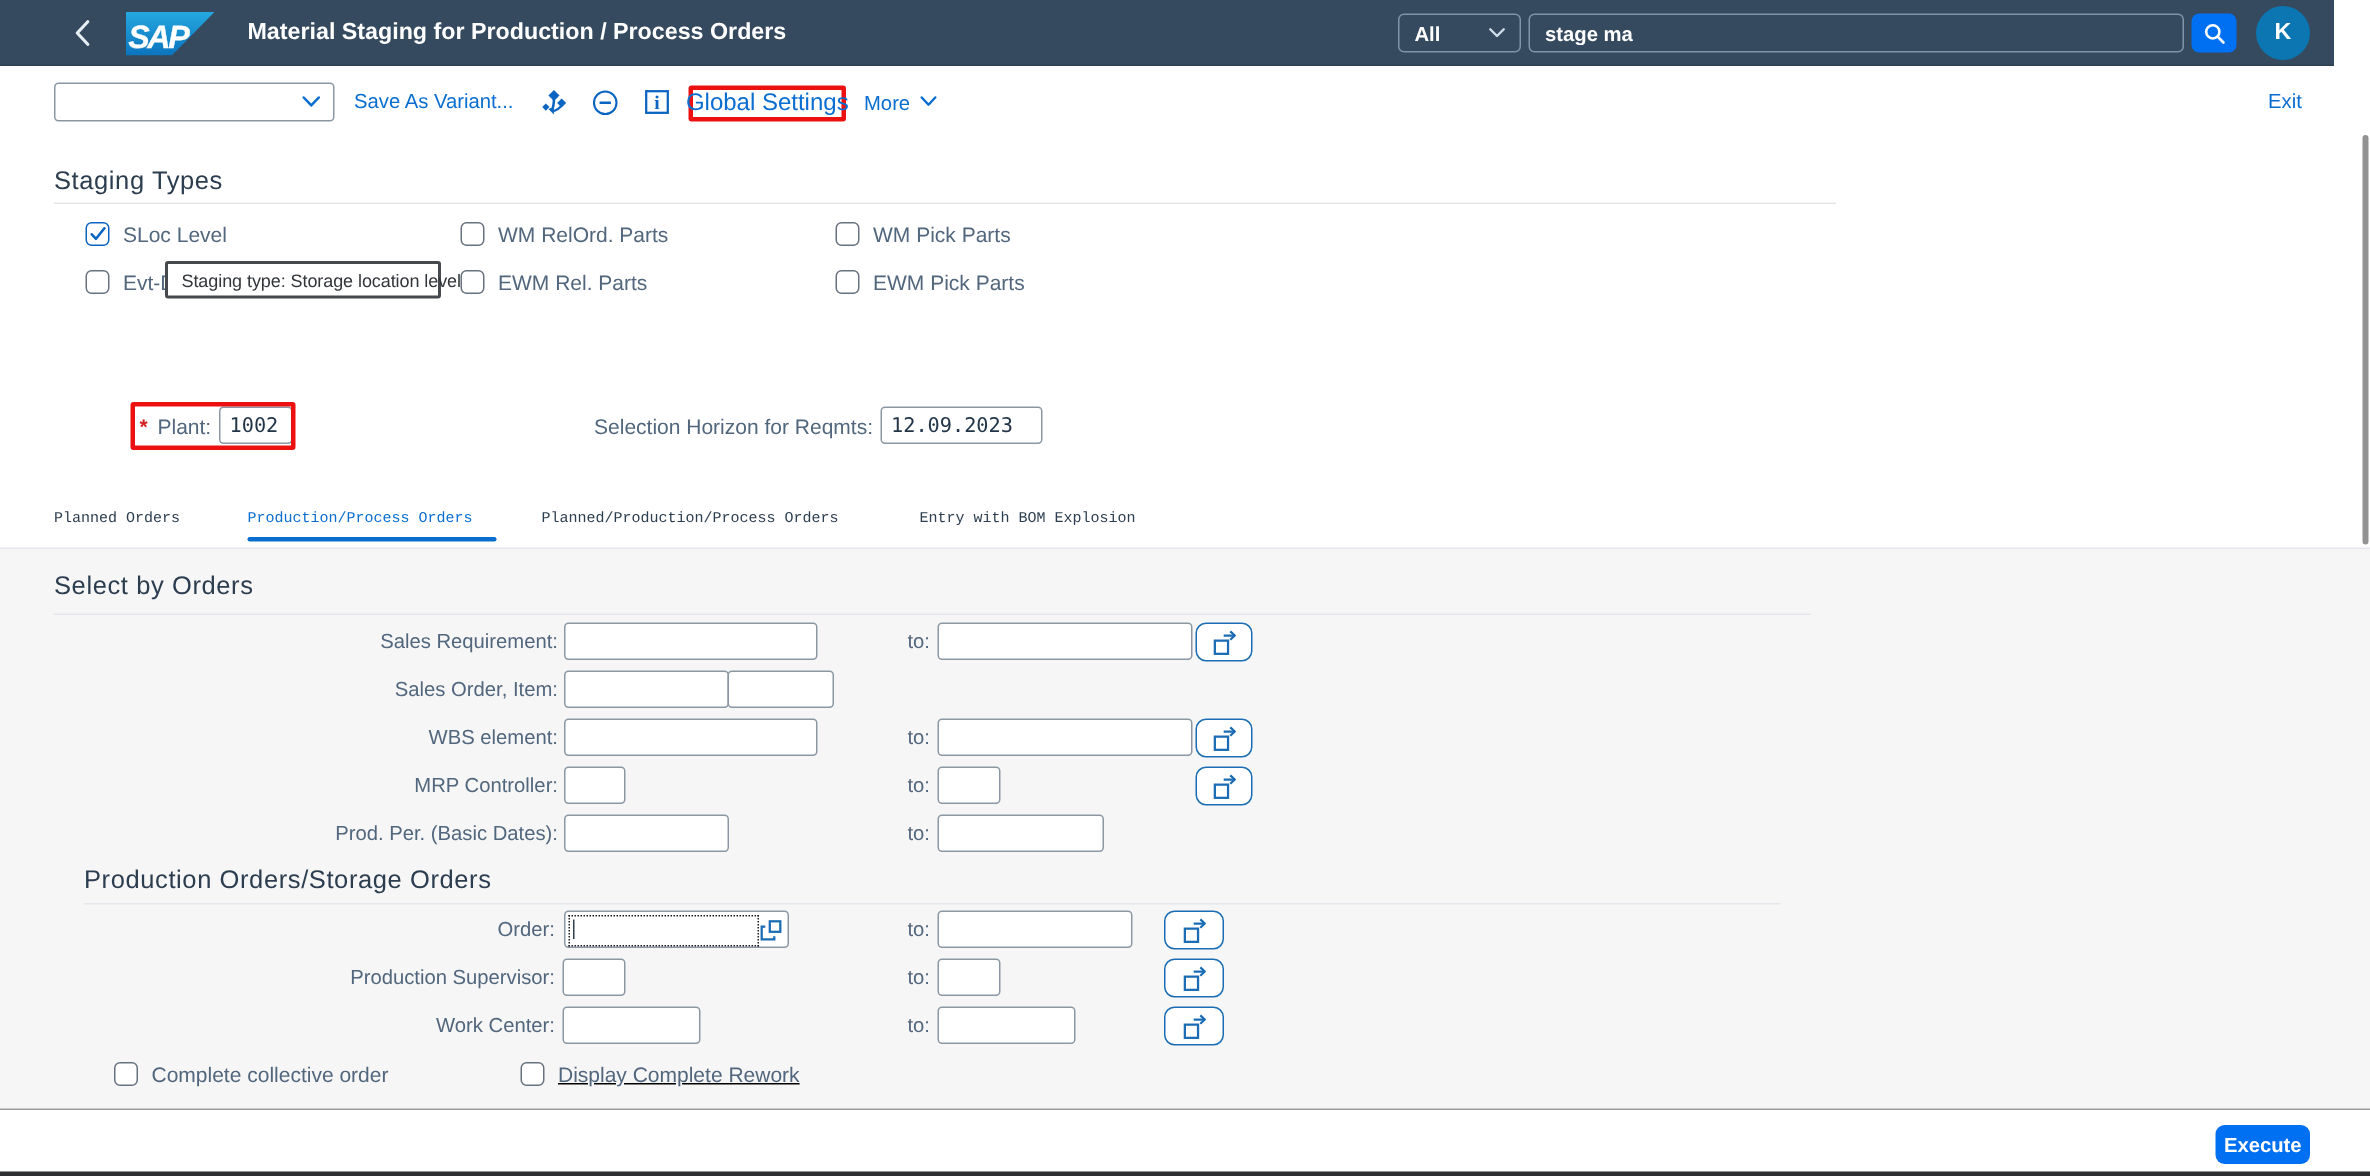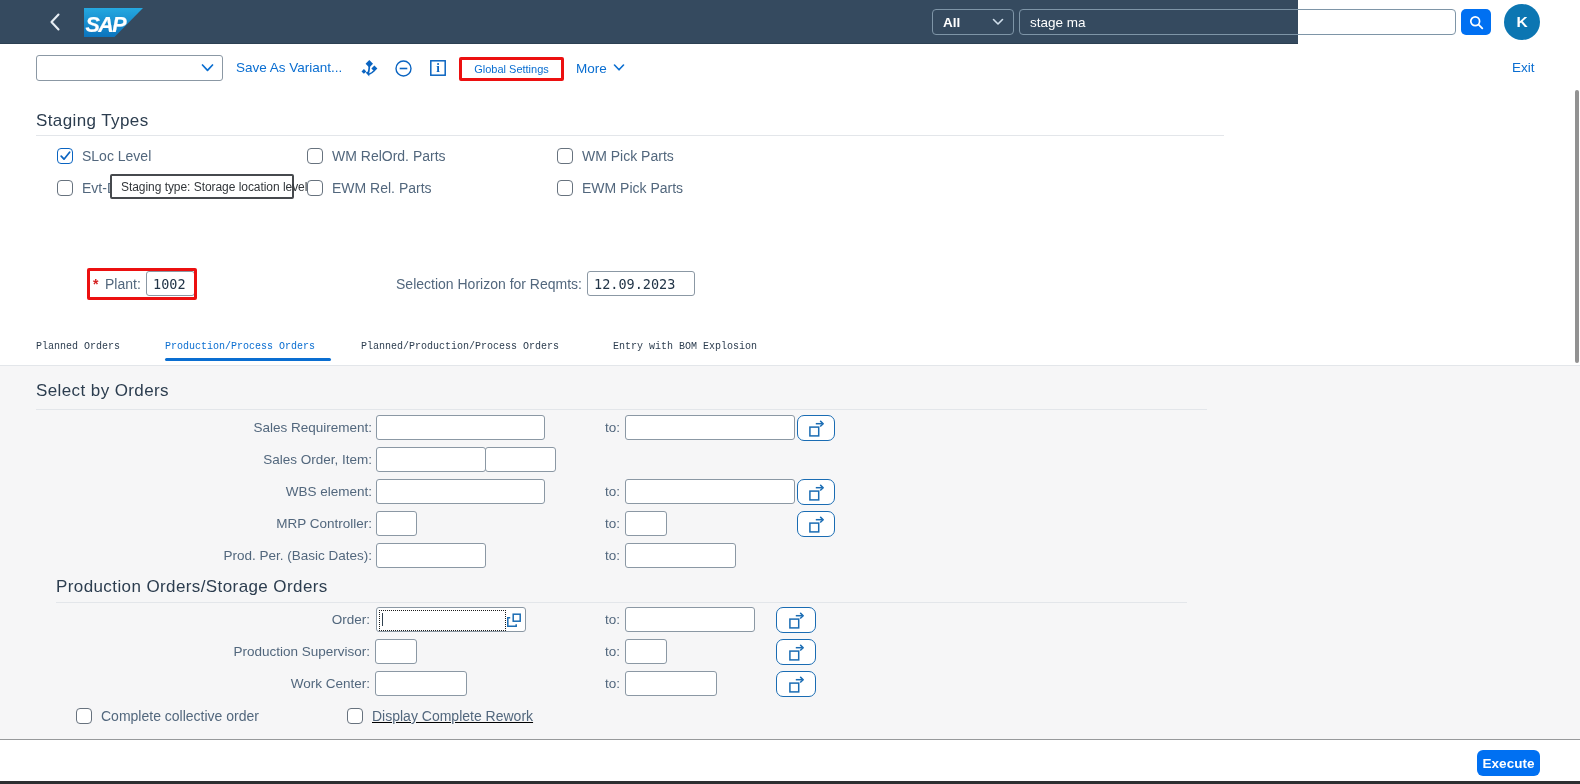--- a/index.html
+++ b/index.html
@@ -1,34 +1,34 @@
 <!DOCTYPE html>
 <html><head>
 <meta charset="utf-8">
 <style>
   html,body{margin:0;padding:0;}
   body{width:1580px;height:784px;overflow:hidden;font-family:"Liberation Sans",sans-serif;}
   .canvas{position:relative;width:1580px;height:784px;background:#fff;overflow:hidden;}
   
-  .shell{position:absolute;left:0;top:0;width:1298px;height:44px;background:#354a5f;border-bottom:1px solid #2c4052;box-sizing:border-box;}
+  .shell{position:absolute;left:0;top:0;width:1556px;height:44px;background:#354a5f;border-bottom:1px solid #2c4052;box-sizing:border-box;}
   .back-btn{position:absolute;left:44px;top:8px;width:22px;height:28px;background:none;border:0;padding:0;cursor:pointer;}
   .logo{position:absolute;left:84px;top:8px;width:59px;height:29px;}
   .shell-title{margin:0;position:absolute;left:165px;top:0;height:44px;line-height:44px;color:#fff;font-size:15.5px;font-weight:700;white-space:nowrap;}
   .scope-select{position:absolute;left:932px;top:9px;width:82px;height:26px;box-sizing:border-box;border:1px solid #7e95a7;border-radius:4px;display:flex;align-items:center;justify-content:space-between;padding:0 9px 0 10px;cursor:pointer;}
   .scope-select .scope-label{color:#fff;font-size:13.5px;font-weight:700;}
-  .search-input{position:absolute;left:1019px;top:9px;width:437px;height:26px;box-sizing:border-box;border:1px solid #7e95a7;border-radius:4px;background:transparent;color:#fff;font-size:13.5px;font-weight:400;padding:0 8px 0 10px;font-family:"Liberation Sans",sans-serif;outline:none;}
+  .search-input{position:absolute;left:1019px;top:9px;width:437px;height:26px;box-sizing:border-box;border:1px solid #7e95a7;border-radius:4px;background:transparent;color:#fff;font-size:13.5px;font-weight:700;padding:0 8px 0 10px;font-family:"Liberation Sans",sans-serif;outline:none;}
   .search-btn{position:absolute;left:1461px;top:9px;width:30px;height:26px;background:#0070f2;border:0;border-radius:5px;display:flex;align-items:center;justify-content:center;padding:0;cursor:pointer;}
   .avatar{position:absolute;left:1504px;top:4px;width:36px;height:36px;border-radius:50%;background:#0c76b2;color:#fff;font-size:15.5px;font-weight:700;text-align:center;line-height:36px;cursor:pointer;}
   
   .toolbar{position:absolute;left:0;top:44px;width:1580px;height:48px;background:#fff;}
   .variant-select{position:absolute;left:36px;top:11px;width:187px;height:26px;box-sizing:border-box;border:1px solid #8b98a4;border-radius:3px;background:#fff;display:flex;align-items:center;justify-content:flex-end;padding:0 8px;cursor:pointer;}
   .tb-link{position:absolute;top:0;height:48px;line-height:48px;color:#0a6ed1;font-size:13.5px;background:none;border:0;padding:0;cursor:pointer;font-family:"Liberation Sans",sans-serif;white-space:nowrap;}
   .tb-icon{position:absolute;top:12px;width:24px;height:24px;background:none;border:0;padding:0;display:flex;align-items:center;justify-content:center;cursor:pointer;}
   .red-annot-gs{position:absolute;left:459px;top:13px;width:105px;height:24px;box-sizing:border-box;border:3px solid #ec1010;border-radius:2px;}
-  .gs-label{position:absolute;left:0;top:0;width:100%;height:100%;display:flex;align-items:center;justify-content:center;color:#0a6ed1;font-size:11px;background:none;border:0;cursor:pointer;font-family:"Liberation Sans",sans-serif;white-space:nowrap;}
+  .gs-label{position:absolute;left:0;top:0;width:100%;height:100%;display:flex;align-items:center;justify-content:center;color:#0a6ed1;font-size:16px;background:none;border:0;cursor:pointer;font-family:"Liberation Sans",sans-serif;white-space:nowrap;}
   .more-btn{position:absolute;left:576px;top:0;height:48px;display:flex;align-items:center;gap:6px;color:#0a6ed1;font-size:13.5px;background:none;border:0;padding:0;cursor:pointer;font-family:"Liberation Sans",sans-serif;}
   
   .upper{position:absolute;left:0;top:92px;width:1580px;height:273px;background:#fff;border-bottom:1px solid #e3e6ea;}
   .sec-title{margin:0;position:absolute;font-size:17px;font-weight:400;color:#2c3d4f;white-space:nowrap;line-height:19px;letter-spacing:0.4px;}
   .rule{position:absolute;height:1px;background:#e3e6ea;}
   .cb-item{position:absolute;display:flex;align-items:center;height:16px;cursor:pointer;}
   .cb{width:16px;height:16px;box-sizing:border-box;border:1.5px solid #67727e;border-radius:4px;background:#fff;flex:none;display:flex;align-items:center;justify-content:center;}
   .cb.checked{border-color:#0a64c1;}
   .cb-label{margin-left:9px;font-size:14px;color:#52677d;white-space:nowrap;}
   .tooltip{position:absolute;left:110px;top:82px;width:184px;height:25px;box-sizing:border-box;background:#fff;border:2px solid #46494d;border-radius:2px;display:flex;align-items:center;padding:0 0 0 9px;z-index:5;}
@@ -71,20 +71,21 @@
         <defs>
             <linearGradient id="sapg" x1="0" y1="0" x2="0" y2="1">
           <stop offset="0" stop-color="#25a8e0"></stop>
               <stop offset="1" stop-color="#0b74be"></stop>
         </linearGradient>
           </defs>
         <polygon points="0,0 59,0 30.5,29 0,29" fill="url(#sapg)"></polygon>
         <text x="1.5" y="24" font-family="Liberation Sans, sans-serif" font-size="21.5" font-weight="800" font-style="italic" fill="#ffffff" letter-spacing="-1.6" stroke="#ffffff" stroke-width="0.2">SAP</text>
       </svg>
     </div>
+    <h1 class="shell-title">Material Staging for Production / Process Orders</h1>
     <div class="scope-select">
       <span class="scope-label">All</span>
       <svg width="12" height="8" viewBox="0 0 12 8">
           <path d="M1.5 1.5 L6 6 L10.5 1.5" fill="none" stroke="#cfdeeb" stroke-width="1.6" stroke-linecap="round" stroke-linejoin="round"></path>
         </svg>
     </div>
     <input class="search-input" value="stage ma" style="">
     <button class="search-btn">
       <svg width="17" height="17" viewBox="0 0 17 17">
           <circle cx="7.2" cy="7.2" r="4.4" fill="none" stroke="#ffffff" stroke-width="1.7"></circle>

